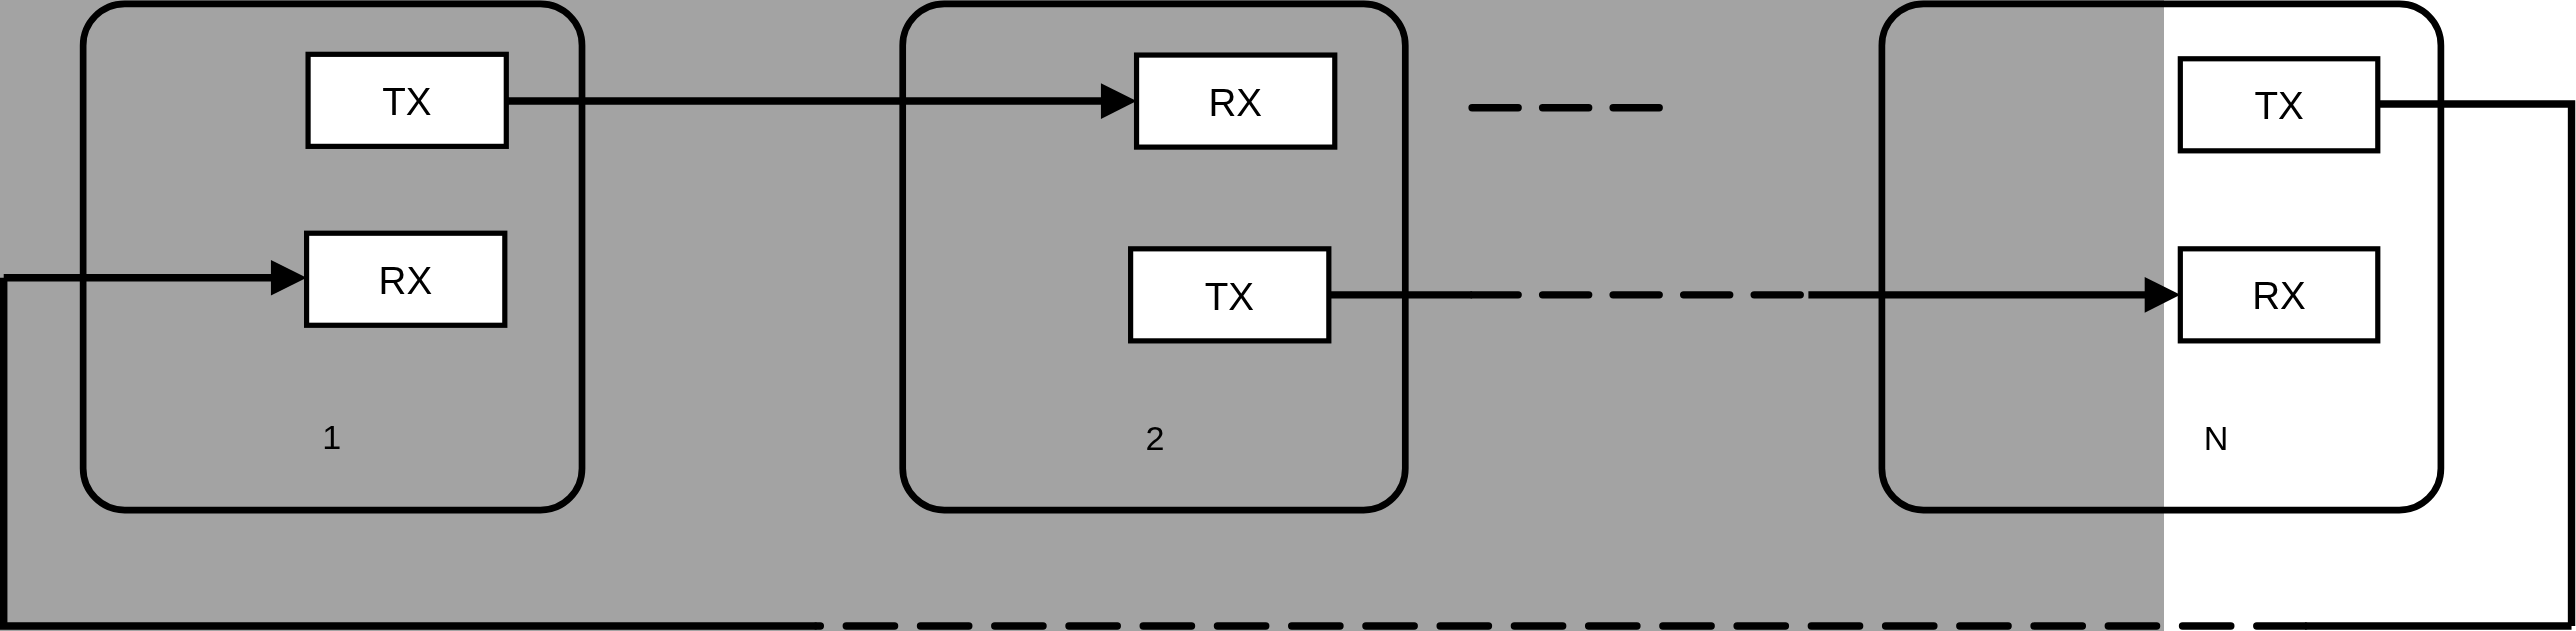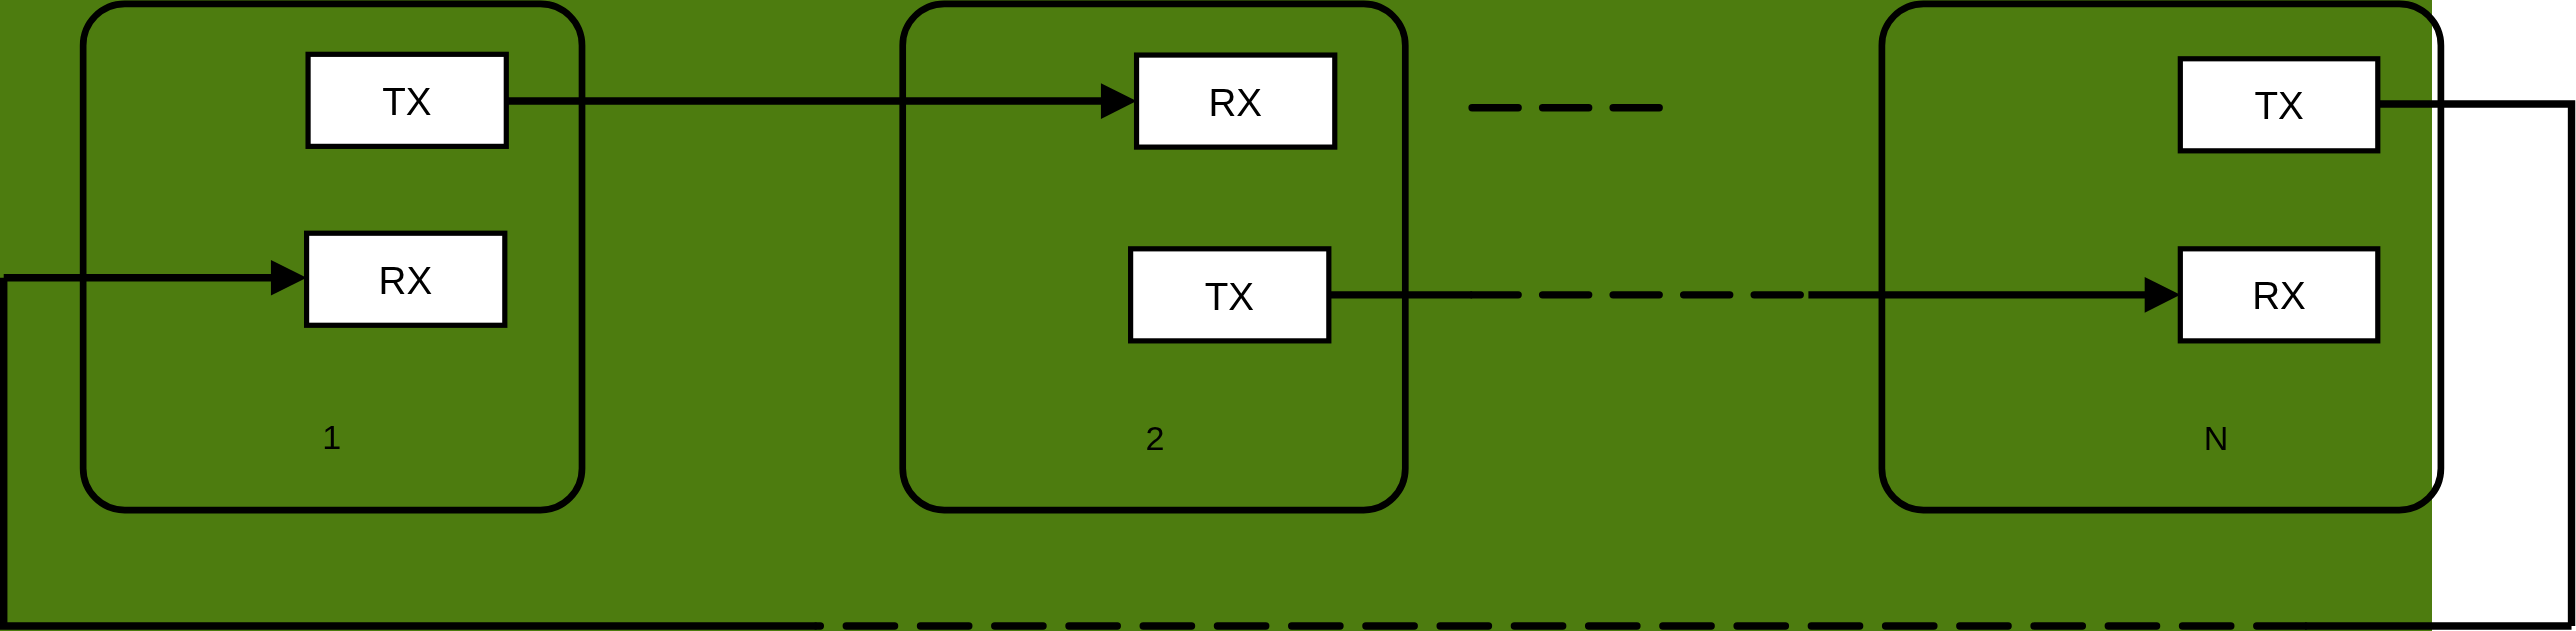--- a/index.html
+++ b/index.html
@@ -8,23 +8,23 @@
     background: #ffffff;
   }
   body {
     width: 2576px;
     height: 632px;
     font-family: "Liberation Sans", sans-serif;
     overflow: hidden;
   }
   #diagram-root {
     position: relative;
-    width: 2432px;
+    width: 2164px;
     height: 632px;
-    background: #4d7c0f;
+    background: #a3a3a3;
   }
   svg#ring-diagram {
     display: block;
     width: 2576px;
     height: 632px;
   }
   .node-outline {
     fill: none;
     stroke: #000000;
     stroke-width: 9;

